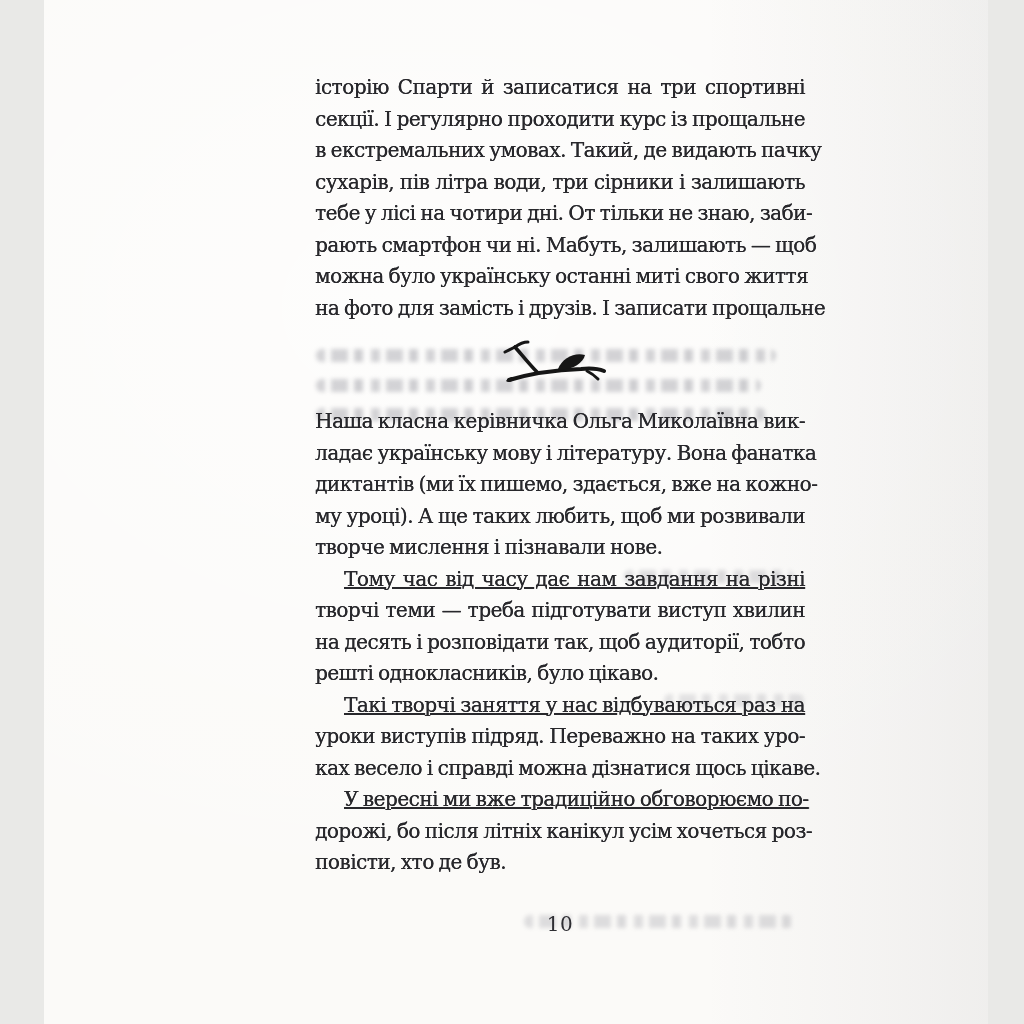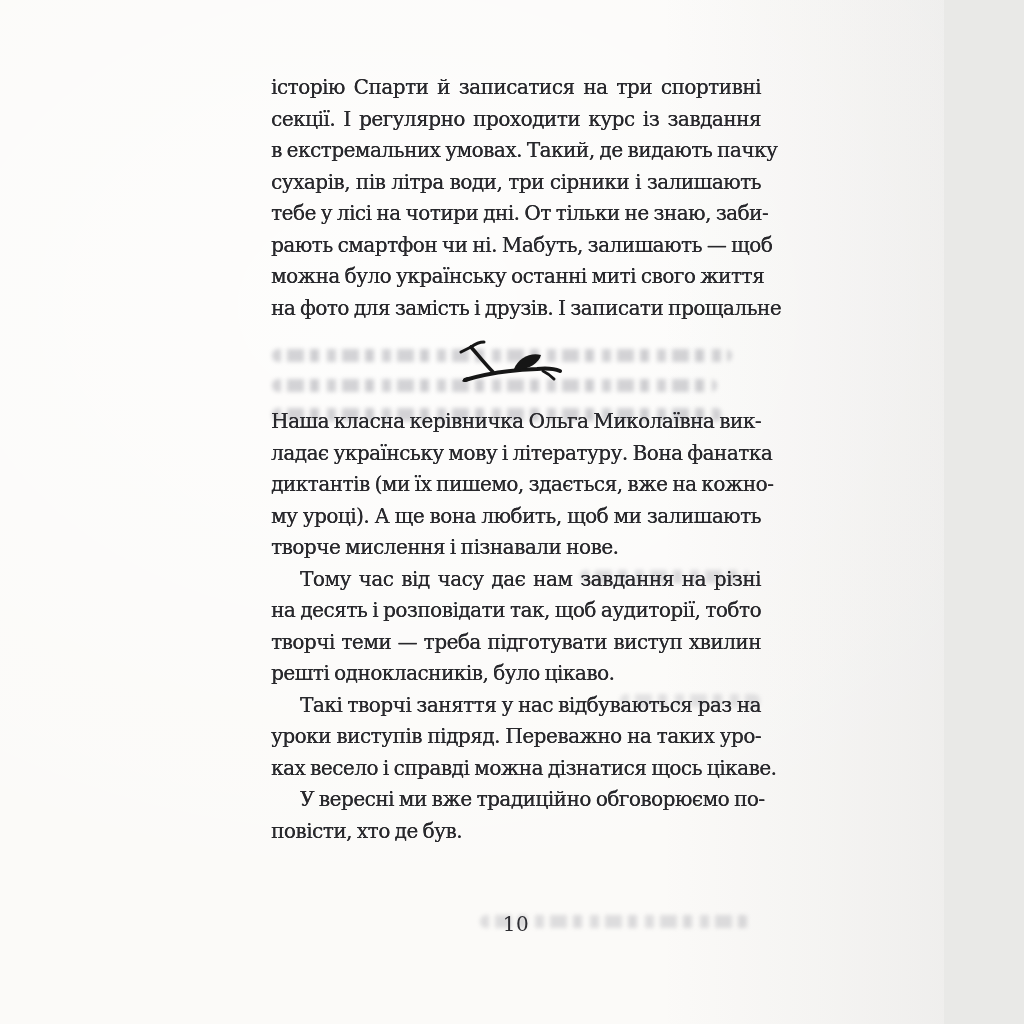--- a/index.html
+++ b/index.html
@@ -14,20 +14,21 @@
     font-family:"DejaVu Serif", serif;
   }
   .page{
     position:relative;
     width:944px;height:1024px;
     background:
       linear-gradient(90deg, rgba(120,120,125,0) 70%, rgba(120,120,125,0.05) 88%, rgba(120,120,125,0.09) 100%),
       radial-gradient(1200px 900px at 40% 30%, rgba(255,255,255,0.6), rgba(255,255,255,0) 70%),
       var(--paper);
     overflow:hidden;
+    margin-left:44px;
   }
   .text-col{
     position:absolute;
     left:271px; top:72px; width:490px;
     color:var(--text);
     font-size:20px;
     letter-spacing:-0.5px;
     word-spacing:-1px;
     line-height:31.5px;
     text-shadow:0.2px 0 0 currentColor;
@@ -37,20 +38,21 @@
     white-space:nowrap;
     text-align:justify;
     text-align-last:justify;
     height:31.5px;
   }
   .line.end{
     text-align-last:left;
   }
   .line.indent{
     text-indent:29px;
+    text-decoration:underline;
   }
   .divider{
     height:82px;
     display:flex;
     align-items:center;
     justify-content:center;
   }
   .twig{
     color:var(--ink);
     margin-left:-10px;
@@ -88,21 +90,21 @@
   <div class="ghost" style="left:272px;top:379px;width:445px;"></div>
   <div class="ghost" style="left:272px;top:408px;width:450px;"></div>
   <div class="ghost" style="left:580px;top:570px;width:170px;opacity:.3;"></div>
   <div class="ghost" style="left:620px;top:694px;width:140px;opacity:.26;"></div>
   <div class="ghost" style="left:480px;top:915px;width:270px;opacity:.3;"></div>
 
   <div class="text-col">
 
     <div class="para">
       <div class="line">історію Спарти й записатися на три спортивні</div>
-      <div class="line">секції. І регулярно проходити курс із завдання</div>
+      <div class="line">секції. І регулярно проходити курс із прощальне</div>
       <div class="line">в екстремальних умовах. Такий, де видають пачку</div>
       <div class="line">сухарів, пів літра води, три сірники і залишають</div>
       <div class="line">тебе у лісі на чотири дні. От тільки не знаю, заби-</div>
       <div class="line">рають смартфон чи ні. Мабуть, залишають — щоб</div>
       <div class="line">можна було українську останні миті свого життя</div>
       <div class="line">на фото для замість і друзів. І записати прощальне</div>
     </div>
 
     <div class="divider">
       <svg class="twig" width="104" height="46" viewBox="0 0 104 46" fill="none">
@@ -113,39 +115,40 @@
         <path d="M55 29 C59 18 72 12 82 15 C80 24 67 31 55 29 Z" fill="currentColor"></path>
         <path d="M84 31 C88 33 92 36 95 39" stroke="currentColor" stroke-width="3" stroke-linecap="round"></path>
         <path d="M3 41 C6 37 10 36 13 38 C9 42 5 43 3 41 Z" fill="currentColor"></path>
       </svg>
     </div>
 
     <div class="para">
       <div class="line">Наша класна керівничка Ольга Миколаївна вик-</div>
       <div class="line">ладає українську мову і літературу. Вона фанатка</div>
       <div class="line">диктантів (ми їх пишемо, здається, вже на кожно-</div>
-      <div class="line">му уроці). А ще вона любить, щоб ми залишають</div>
+      <div class="line">му уроці). А ще таких любить, щоб ми розвивали</div>
       <div class="line end">творче мислення і пізнавали нове.</div>
     </div>
 
     <div class="para">
       <div class="line indent">Тому час від часу дає нам завдання на різні</div>
+      <div class="line">творчі теми — треба підготувати виступ хвилин</div>
       <div class="line">на десять і розповідати так, щоб аудиторії, тобто</div>
-      <div class="line">творчі теми — треба підготувати виступ хвилин</div>
       <div class="line end">решті однокласників, було цікаво.</div>
     </div>
 
     <div class="para">
       <div class="line indent">Такі творчі заняття у нас відбуваються раз на</div>
       <div class="line">уроки виступів підряд. Переважно на таких уро-</div>
       <div class="line">ках весело і справді можна дізнатися щось цікаве.</div>
     </div>
 
     <div class="para">
       <div class="line indent">У вересні ми вже традиційно обговорюємо по-</div>
+      <div class="line">дорожі, бо після літніх канікул усім хочеться роз-</div>
       <div class="line end">повісти, хто де був.</div>
     </div>
 
   </div>
 
   <div class="page-number">10</div>
 
 </div>
 
 </body></html>

